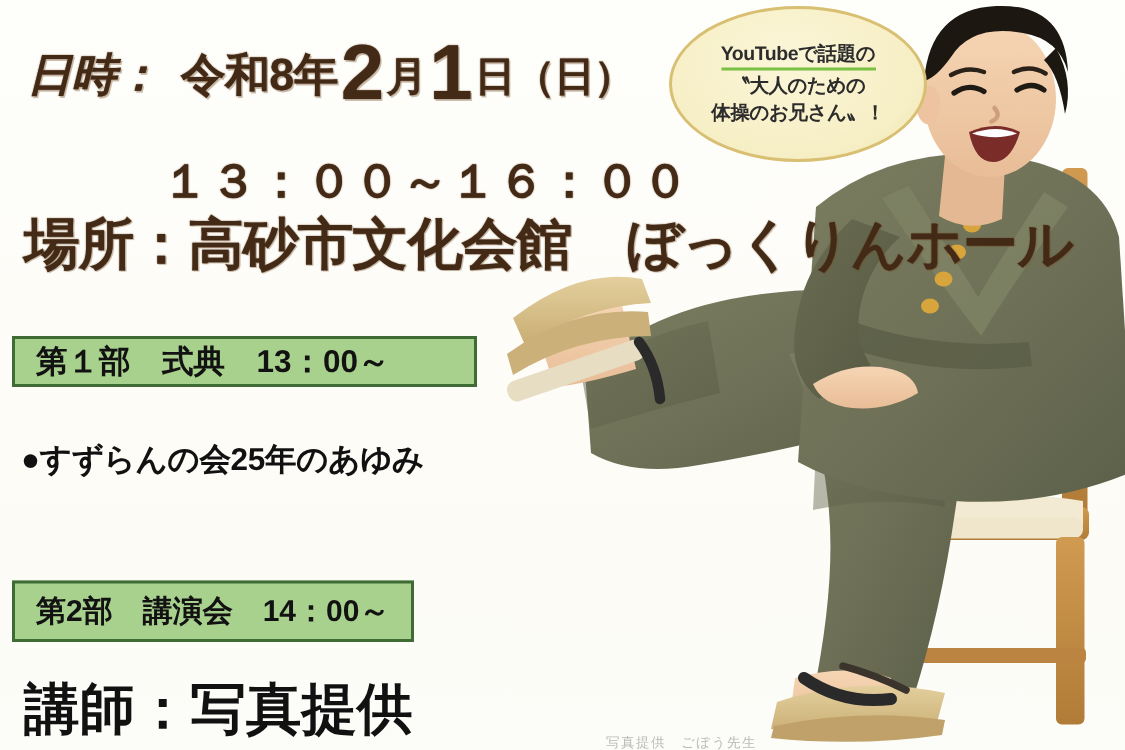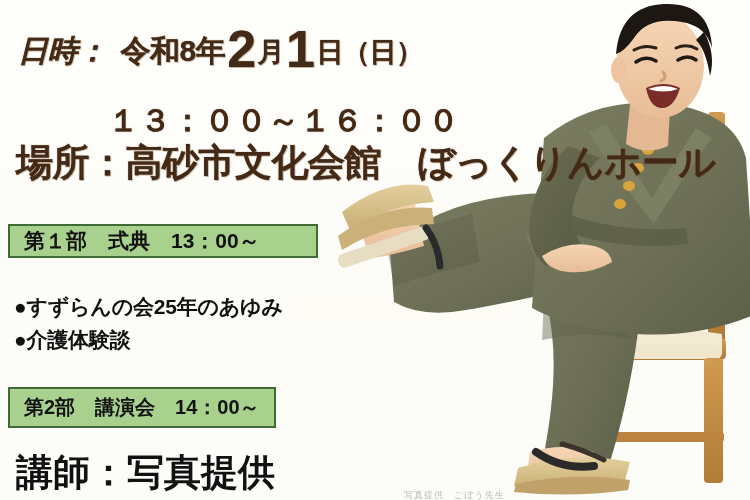--- a/index.html
+++ b/index.html
@@ -76,21 +76,21 @@
   .banner .banner-text{
     color:#121212;font-weight:bold;white-space:nowrap;
     padding-left:14px;letter-spacing:0px;
   }
   #banner-1{top:224px;width:310px;height:34px;}
   #banner-1 .banner-text{font-size:21px;}
   #banner-2{top:387px;width:268px;height:41px;}
   #banner-2 .banner-text{font-size:20px;}
 
   
-  .bullets{position:absolute;left:14px;top:291px;z-index:25;}
+  .bullets{position:absolute;left:14px;top:291px;z-index:25;text-align:center;}
   .bullet{
     color:#111;font-weight:bold;font-size:21px;white-space:nowrap;
     line-height:1.55;letter-spacing:-.2px;
   }
 
   
   .lecturer{
     position:absolute;left:16px;top:448px;z-index:25;
     color:#111;font-weight:bold;font-size:37px;white-space:nowrap;
     letter-spacing:0px;
@@ -227,28 +227,32 @@
 
     <div class="line-date">
       <span class="jp">日時：</span><span class="reiwa">令和8年</span><span class="num-big">2</span><span class="unit">月</span><span class="num-big">1</span><span class="unit">日</span><span class="tail">（日）</span>
     </div>
 
     <div class="line-time">１３：００～１６：００</div>
 
     <div class="line-place">場所：高砂市文化会館　ぼっくりんホール</div>
   </div>
 
+  <div class="bubble">
+    <div class="bubble-line underlined">YouTubeで話題の</div>
+    <div class="bubble-line">〝大人のための</div>
+    <div class="bubble-line">体操のお兄さん〟！</div>
+  </div>
 
   <div class="banner" id="banner-1">
     <span class="banner-text">第１部　式典　13：00～</span>
   </div>
 
   <div class="bullets">
     <div class="bullet">●すずらんの会25年のあゆみ</div>
-    <div class="bullet">●介護体験談</div>
   </div>
 
   <div class="banner" id="banner-2">
     <span class="banner-text">第2部　講演会　14：00～</span>
   </div>
 
   <div class="lecturer">講師：写真提供</div>
 
   <div class="credit">写真提供　ごぼう先生</div>
 

